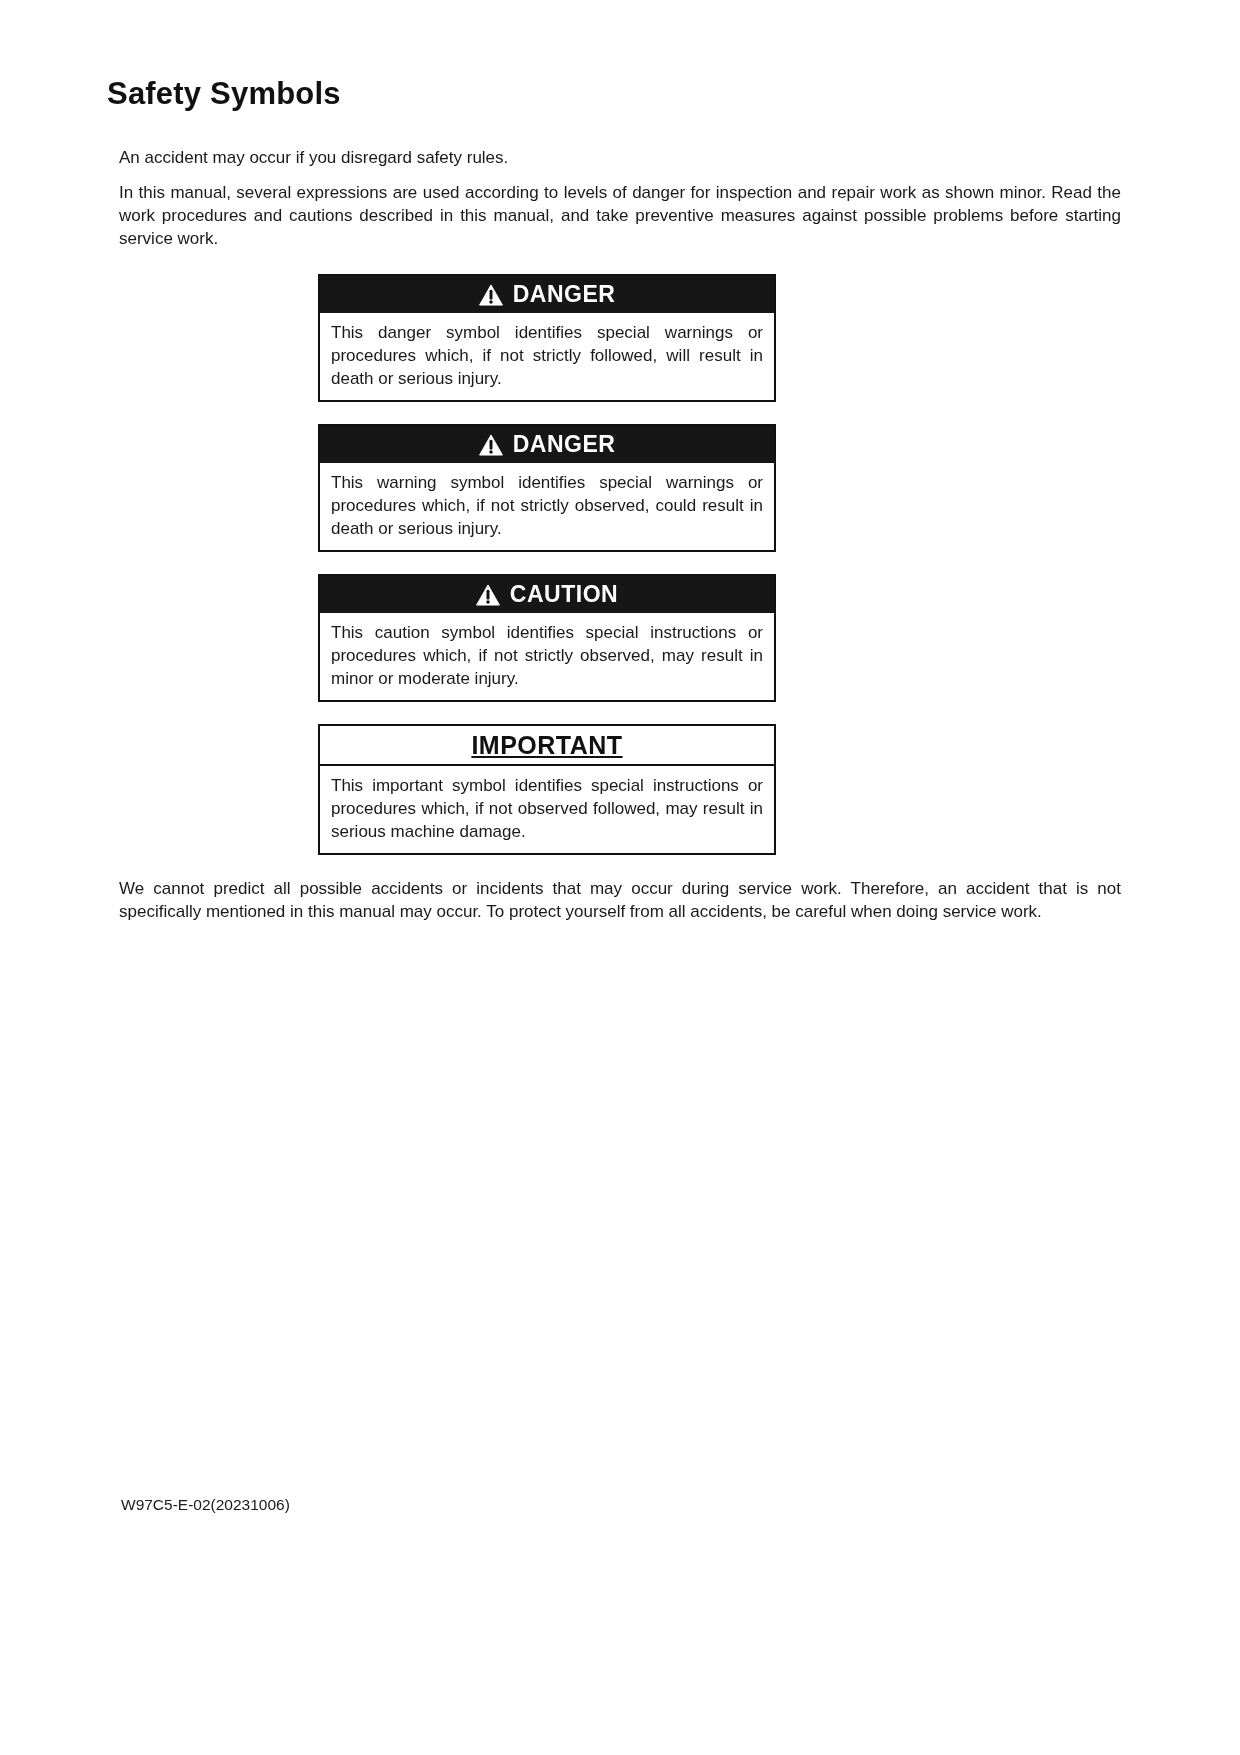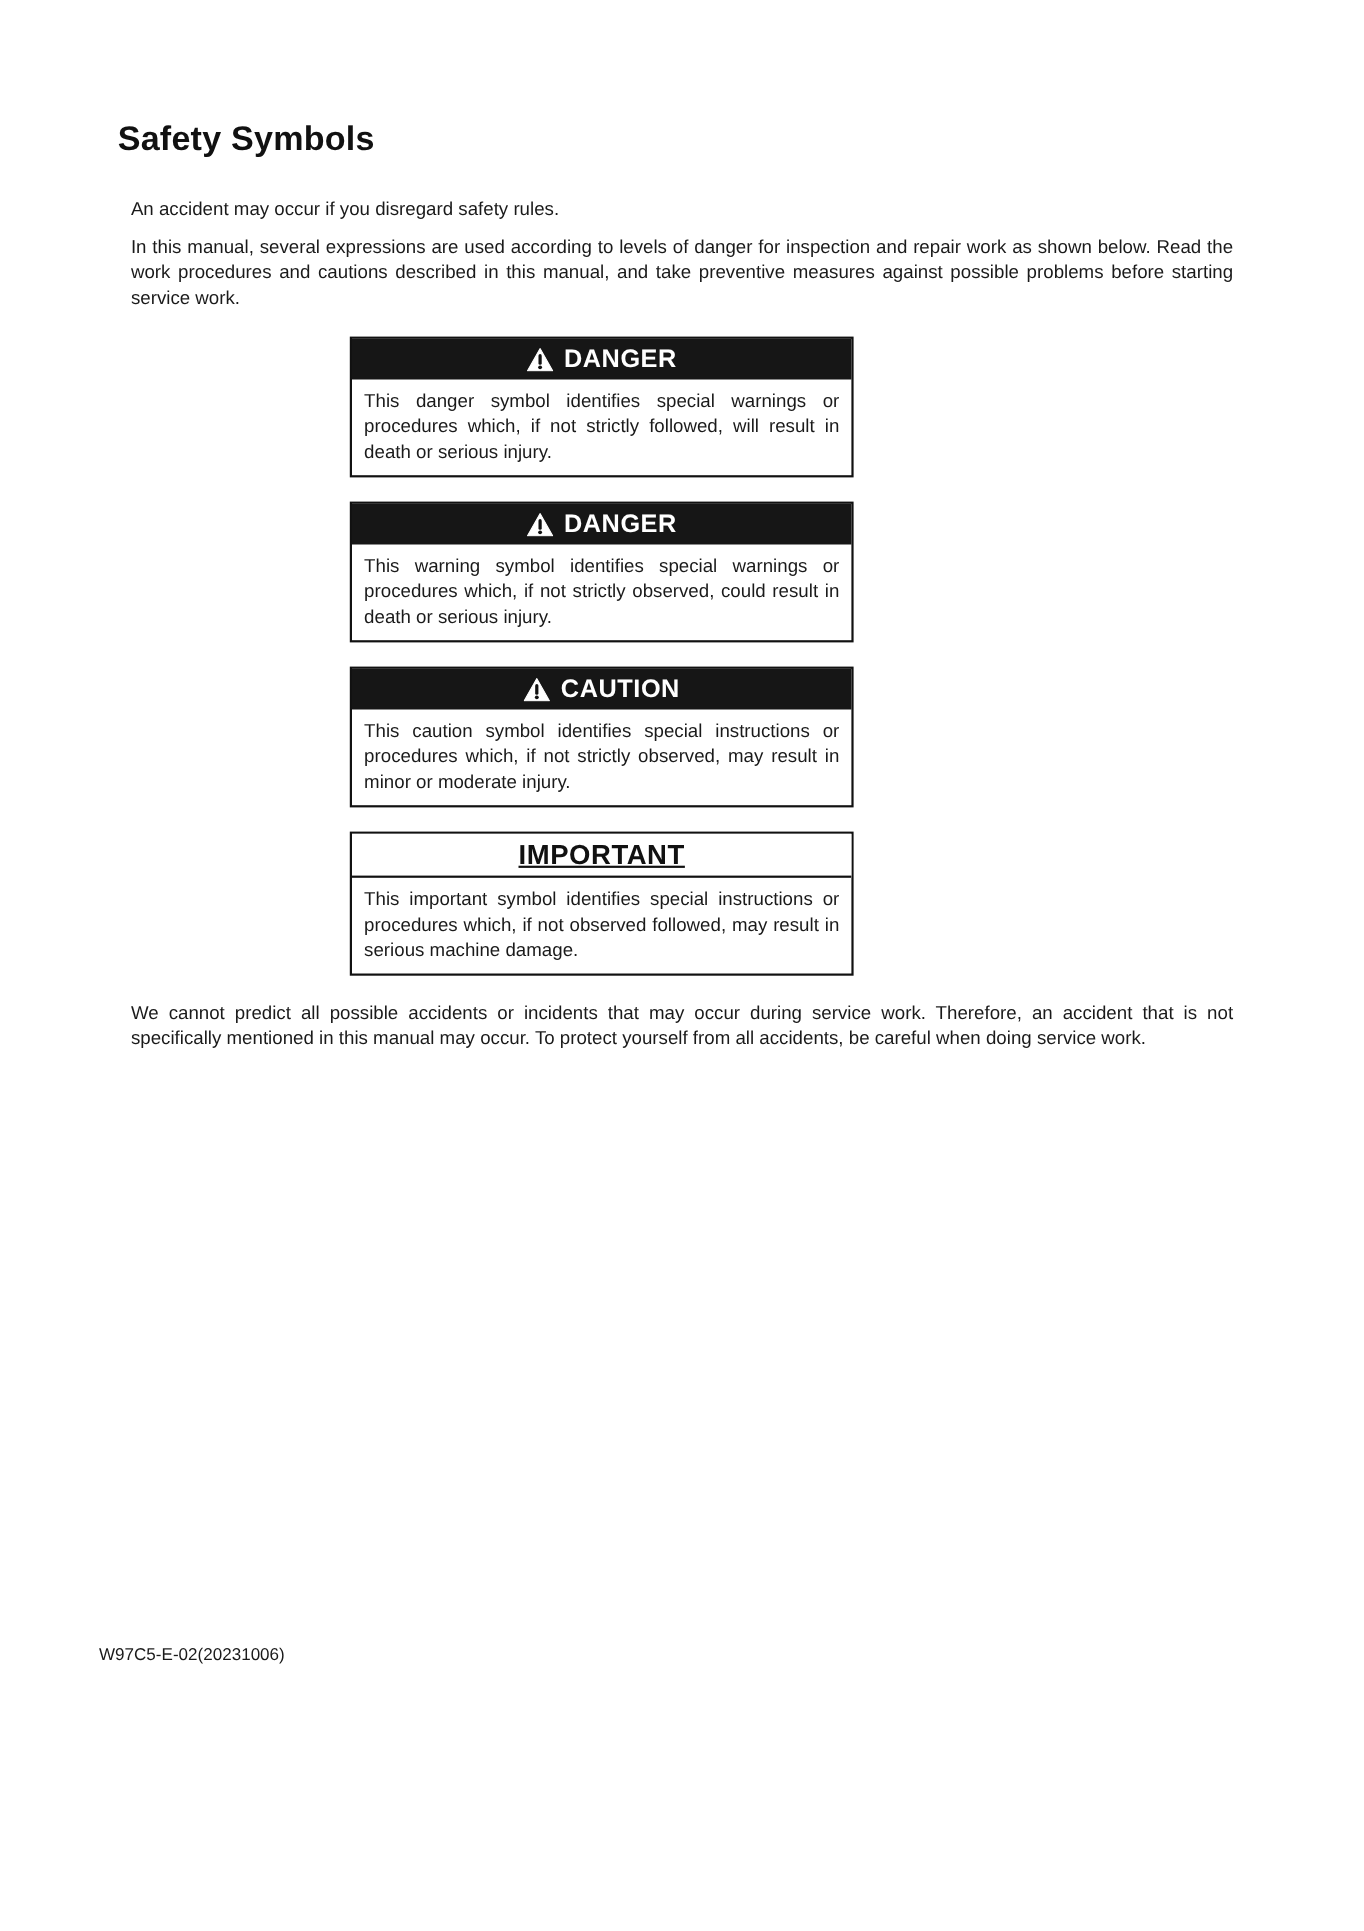--- a/index.html
+++ b/index.html
@@ -11,21 +11,21 @@
     position: relative;
     width: 1240px;
     height: 1755px;
     background: #ffffff;
     font-family: "Liberation Sans", "DejaVu Sans", sans-serif;
     color: #1a1a1a;
     box-sizing: border-box;
     overflow: hidden;
   }
   .content {
-    padding: 108px 107px 0 107px;
+    padding: 76px 107px 0 107px;
   }
   h1.doc-title {
     margin: 0 0 34px 0;
     font-size: 31px;
     font-weight: bold;
     letter-spacing: 0.2px;
     color: #111;
   }
   p.body-text {
     margin: 12px;
@@ -79,36 +79,36 @@
     font-size: 17px;
     line-height: 23px;
     text-align: justify;
     color: #1a1a1a;
   }
   .closing {
     margin-top: 64px;
   }
   .doc-footer {
     position: absolute;
-    left: 90px;
+    left: 121px;
     top: 1496px;
     font-size: 15.5px;
     color: #1a1a1a;
   }
 </style>
 </head>
 <body>
 
 <div class="page">
   <div class="content">
 
     <h1 class="doc-title">Safety Symbols</h1>
 
     <p class="body-text">An accident may occur if you disregard safety rules.</p>
-    <p class="body-text justify">In this manual, several expressions are used according to levels of danger for inspection and repair work as shown below. Read the work procedures and cautions described in this manual, and take preventive measures against possible problems before starting service work.</p>
+    <p class="body-text justify">In this manual, several expressions are used according to levels of danger for inspection and repair work as shown minor. Read the work procedures and cautions described in this manual, and take preventive measures against possible problems before starting service work.</p>
 
     <div class="boxes">
 
       <div class="safety-box">
         <div class="box-header dark">
           <span class="warn-icon">
             <svg viewBox="0 0 26 24" width="24" height="22" aria-hidden="true">
               <path d="M13 1 L25.5 23 H0.5 Z" fill="#ffffff" stroke="#ffffff" stroke-width="1" stroke-linejoin="round"></path>
               <path d="M13 8 L13 15.5" stroke="#111" stroke-width="3.2" stroke-linecap="round"></path>
               <circle cx="13" cy="19.6" r="1.9" fill="#111"></circle>

